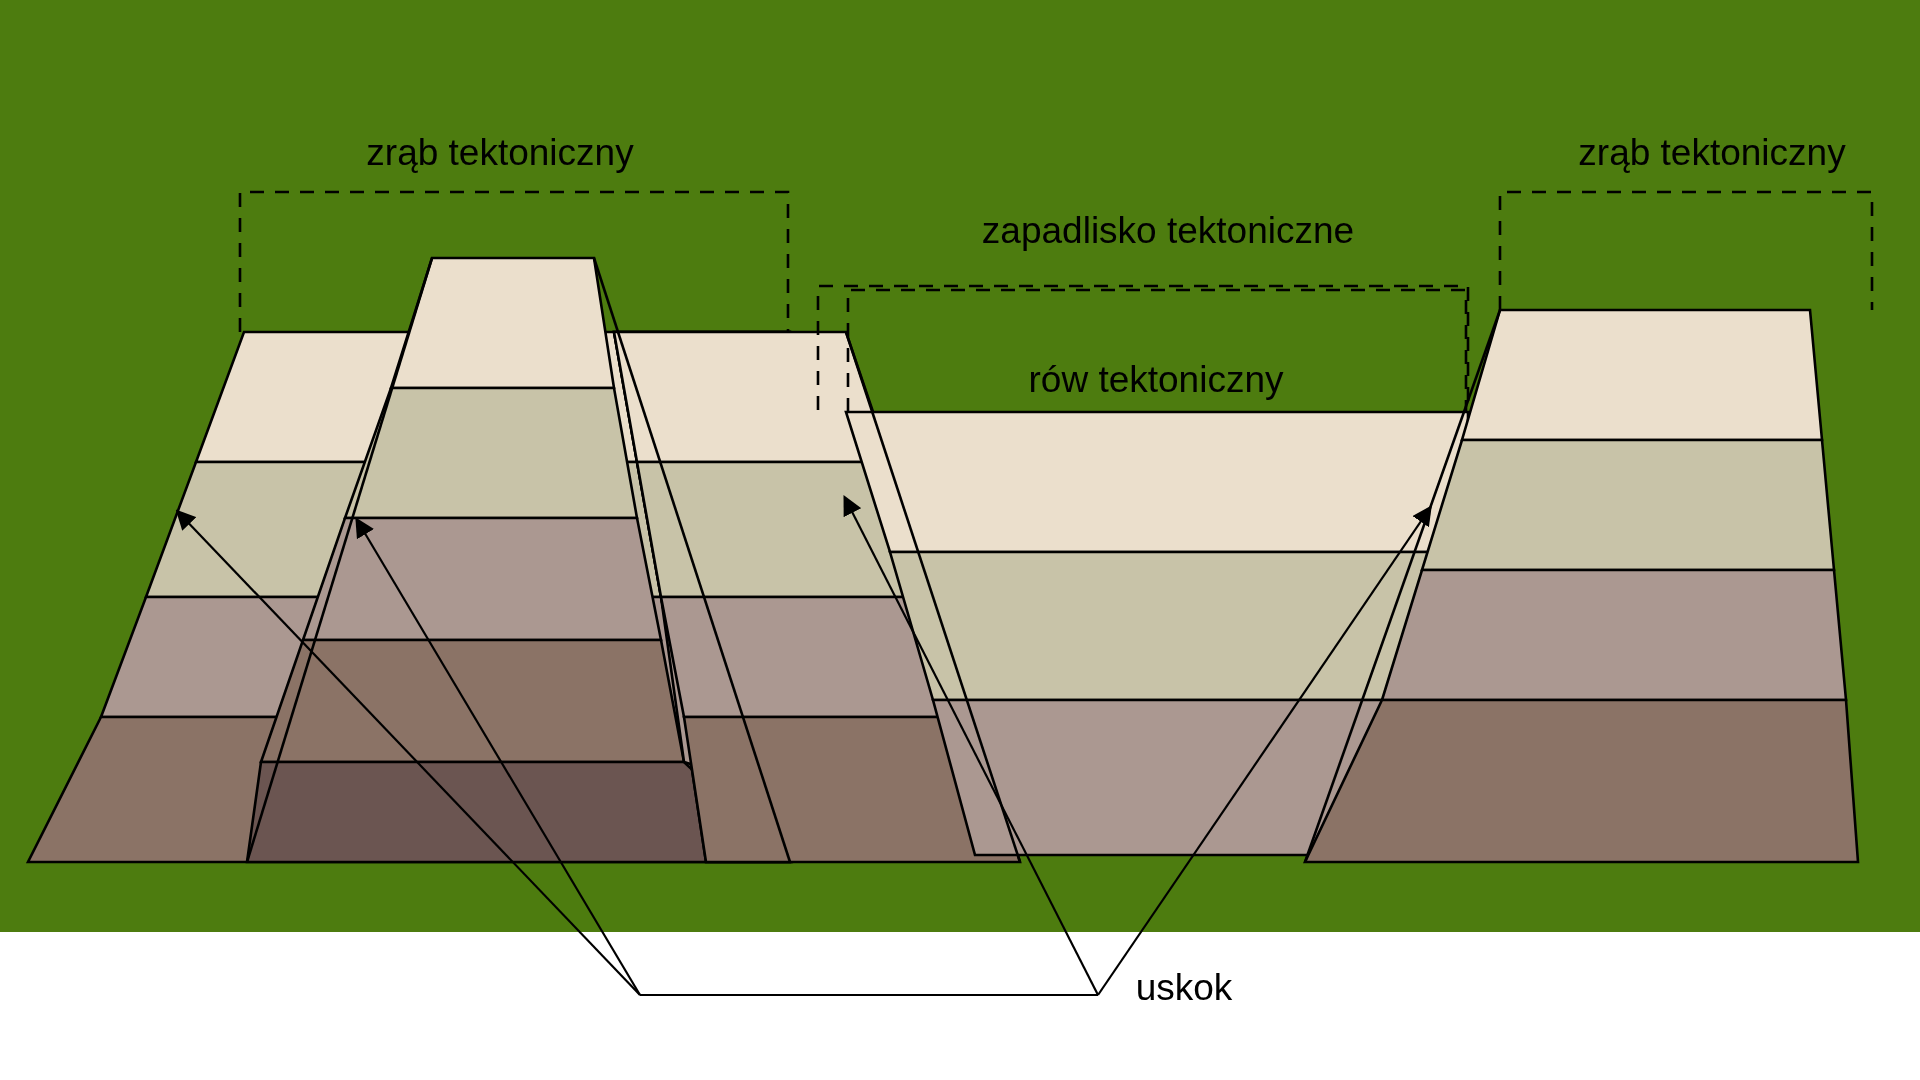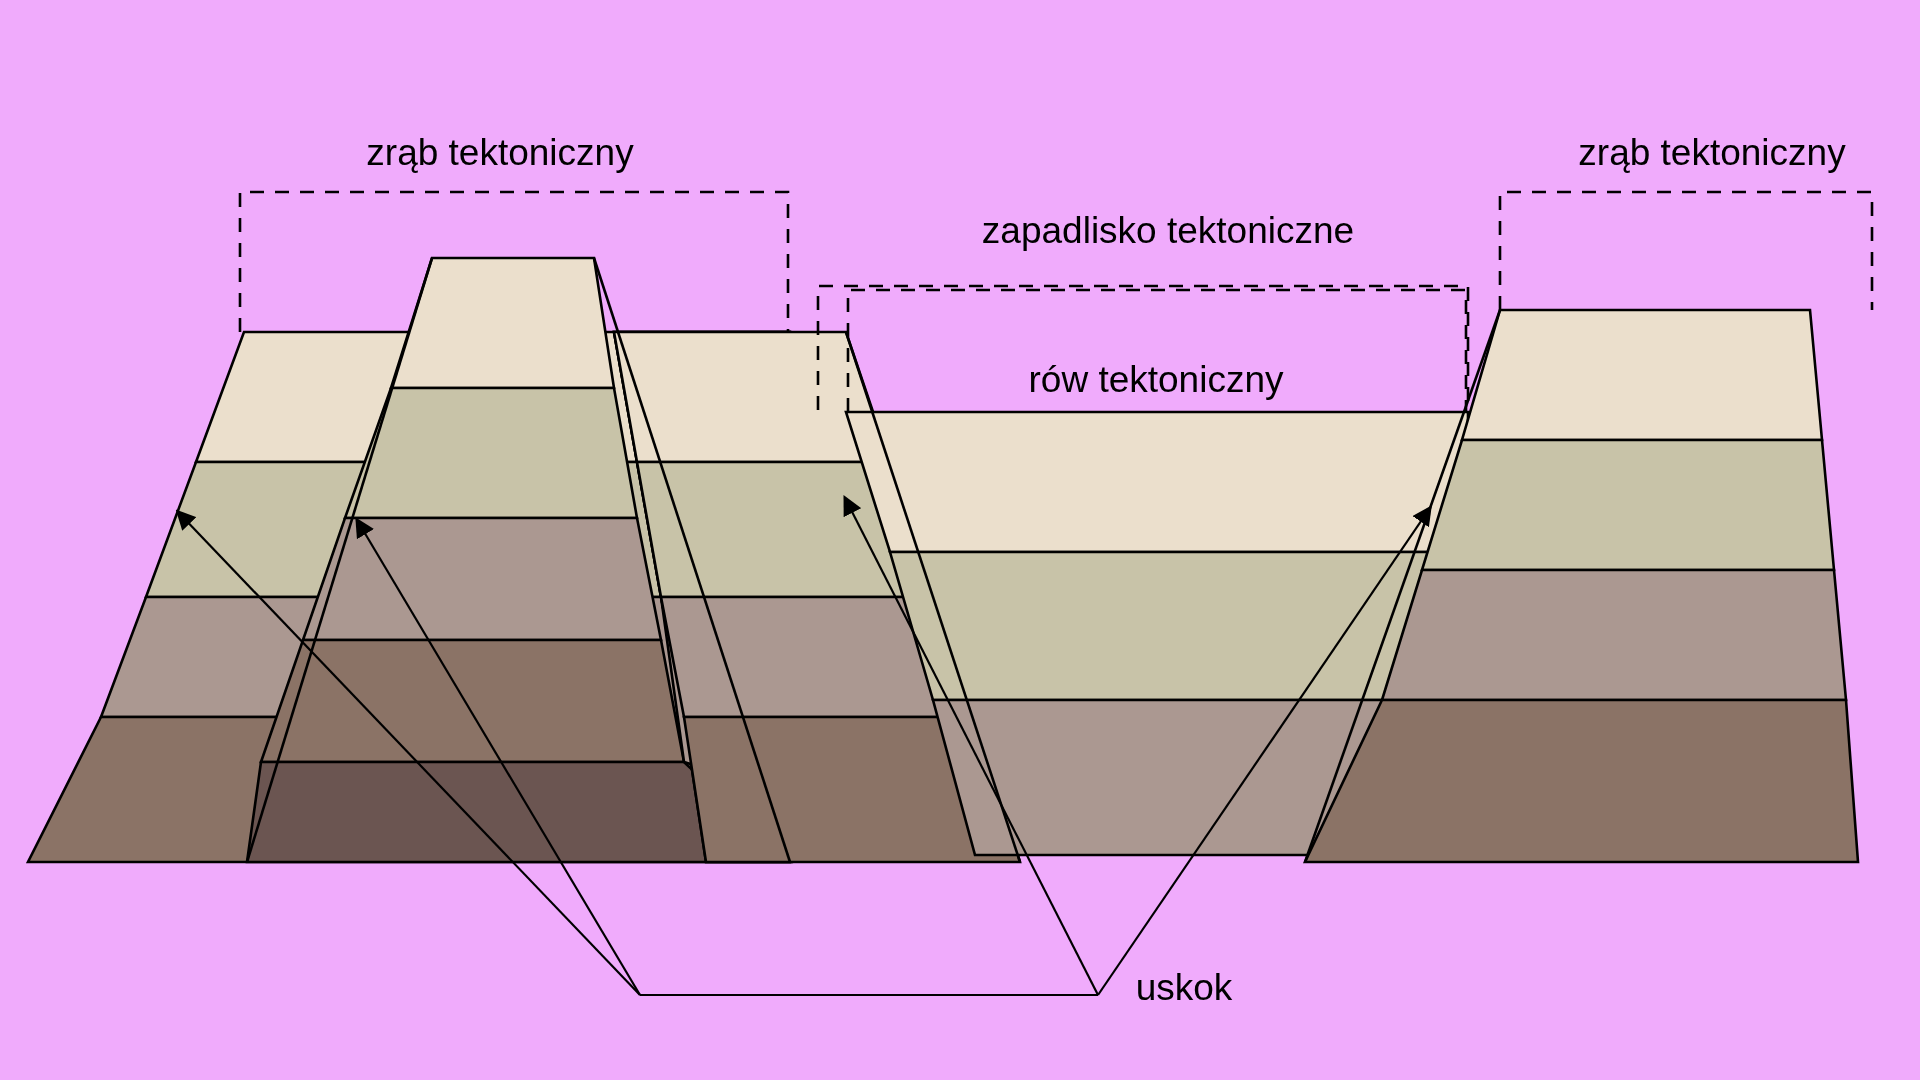--- a/index.html
+++ b/index.html
@@ -10,22 +10,22 @@
   }
   body {
     width: 1920px;
     height: 1080px;
     overflow: hidden;
     font-family: "Liberation Sans", sans-serif;
   }
   #diagram-root {
     position: relative;
     width: 1920px;
-    height: 1080px;
-    background: #f0abfc;
+    height: 932px;
+    background: #4d7c0f;
   }
   svg.geo-svg {
     display: block;
     width: 1920px;
     height: 1080px;
   }
   .rock-layer {
     stroke: #000000;
     stroke-width: 2.6;
     stroke-linejoin: miter;

